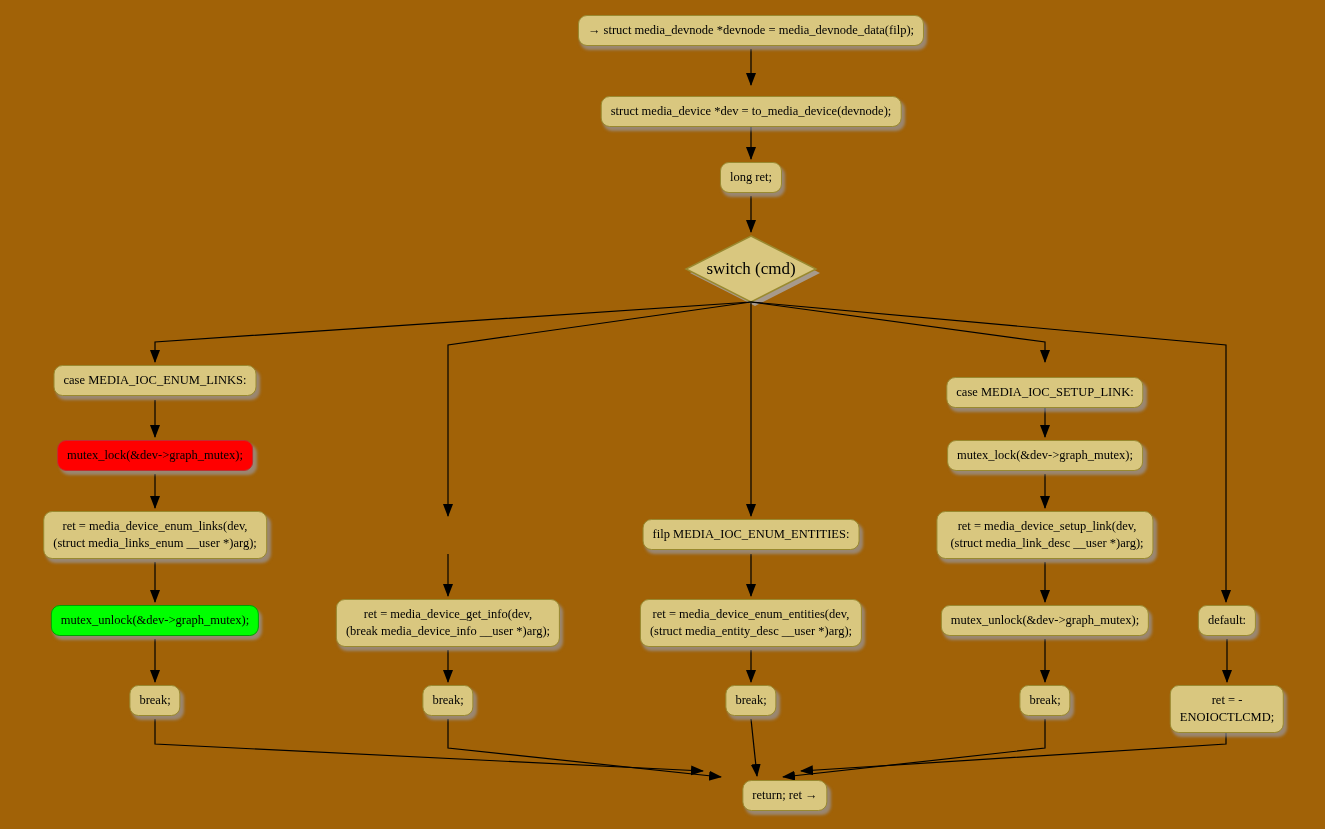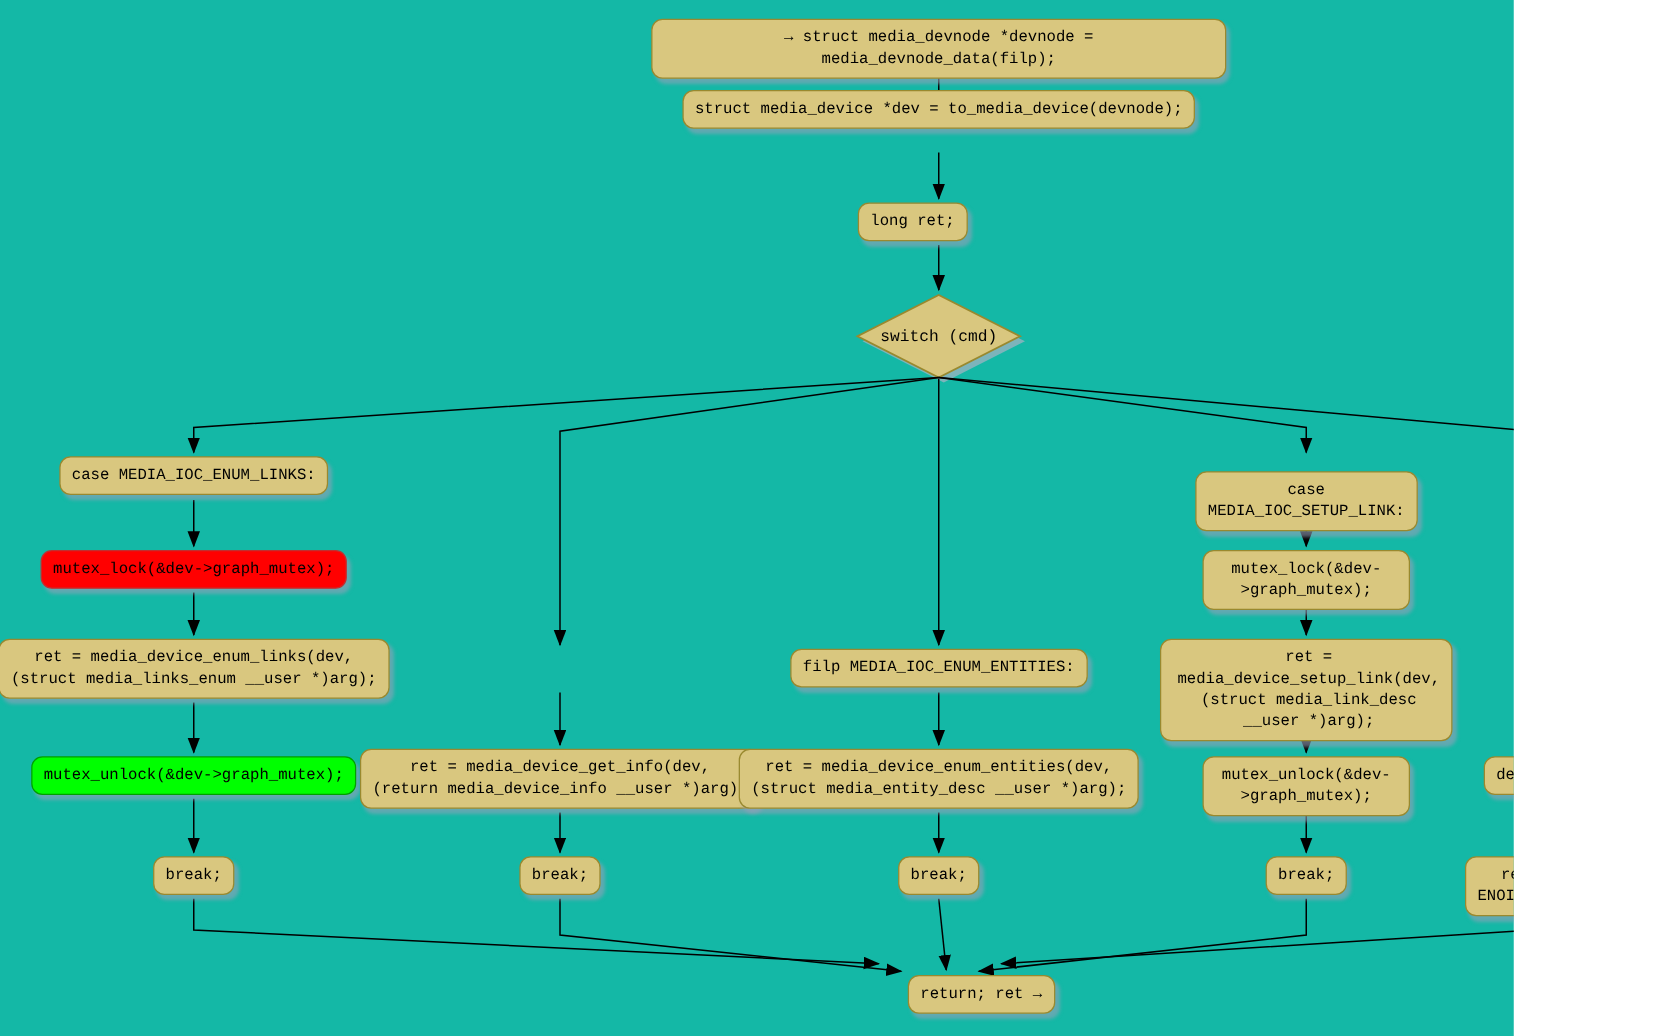--- a/index.html
+++ b/index.html
@@ -1,20 +1,20 @@
 <!DOCTYPE html>
 <html><head>
 <meta charset="utf-8">
 <style>
   html, body { margin:0; padding:0; background:#ffffff; }
   .canvas {
     position:relative;
-    width:1211px; height:829px;
-    background:#14b8a6;
-    font-family:Liberation Mono, monospace;
+    width:1325px; height:829px;
+    background:#a16207;
+    font-family:Liberation Serif, serif;
     font-size:12.5px;
     color:#000000;
     overflow:hidden;
   }
   svg.edge-layer { position:absolute; left:0; top:0; }
   .node {
     position:absolute;
     transform:translateX(-50%);
     background:#D9C77F;
     border:1.5px solid #99892F;
@@ -24,21 +24,21 @@
     white-space:pre-line;
     line-height:17px;
     box-shadow:3px 4px 3px rgba(150,160,185,0.6);
   }
   .node.red   { background:#FF0000; border-color:#C03030; }
   .node.green { background:#00FF00; border-color:#00A000; }
   .diamond-label {
     position:absolute;
     transform:translate(-50%,-50%);
     white-space:nowrap;
-    font-size:13px;
+    font-size:17px;
   }
 </style>
 </head>
 <body>
 
 <div class="canvas">
 
   <svg class="edge-layer" width="1325" height="829" viewBox="0 0 1325 829">
     <defs>
       <marker id="arrow" markerUnits="userSpaceOnUse" markerWidth="14" markerHeight="12" refX="12" refY="5" orient="auto">
@@ -81,35 +81,35 @@
       <path d="M155,719 L155,744 L703,771" marker-end="url(#arrow)"></path>
       <path d="M448,719 L448,748 L721,777" marker-end="url(#arrow)"></path>
       <path d="M751,719 L757,776" marker-end="url(#arrow)"></path>
       <path d="M1045,719 L1045,748 L783,777" marker-end="url(#arrow)"></path>
       <path d="M1226,719 L1226,744 L801,771" marker-end="url(#arrow)"></path>
     </g>
   </svg>
 
   <div class="node" style="left:751px; top:15px;">→ struct media_devnode *devnode = media_devnode_data(filp);</div>
 
-  <div class="node" style="left:751px; top:72px;">struct media_device *dev = to_media_device(devnode);</div>
+  <div class="node" style="left:751px; top:96px;">struct media_device *dev = to_media_device(devnode);</div>
 
-  <div class="node" style="left:730px; top:162px;">long ret;</div>
+  <div class="node" style="left:751px; top:162px;">long ret;</div>
 
   <div class="diamond-label" style="left:751px; top:269px;">switch (cmd)</div>
 
   <div class="node" style="left:155px; top:365px;">case MEDIA_IOC_ENUM_LINKS:</div>
   <div class="node red" style="left:155px; top:440px;">mutex_lock(&amp;dev-&gt;graph_mutex);</div>
   <div class="node" style="left:155px; top:511px;">ret = media_device_enum_links(dev,
 (struct media_links_enum __user *)arg);</div>
   <div class="node green" style="left:155px; top:605px;">mutex_unlock(&amp;dev-&gt;graph_mutex);</div>
   <div class="node" style="left:155px; top:685px;">break;</div>
 
   <div class="node" style="left:448px; top:599px;">ret = media_device_get_info(dev,
-(return media_device_info __user *)arg);</div>
+(break media_device_info __user *)arg);</div>
   <div class="node" style="left:448px; top:685px;">break;</div>
 
   <div class="node" style="left:751px; top:519px;">filp MEDIA_IOC_ENUM_ENTITIES:</div>
   <div class="node" style="left:751px; top:599px;">ret = media_device_enum_entities(dev,
 (struct media_entity_desc __user *)arg);</div>
   <div class="node" style="left:751px; top:685px;">break;</div>
 
   <div class="node" style="left:1045px; top:365px;margin-top:12px;">case MEDIA_IOC_SETUP_LINK:</div>
   <div class="node" style="left:1045px; top:440px;">mutex_lock(&amp;dev-&gt;graph_mutex);</div>
   <div class="node" style="left:1045px; top:511px;padding-left:13px;">ret = media_device_setup_link(dev,

